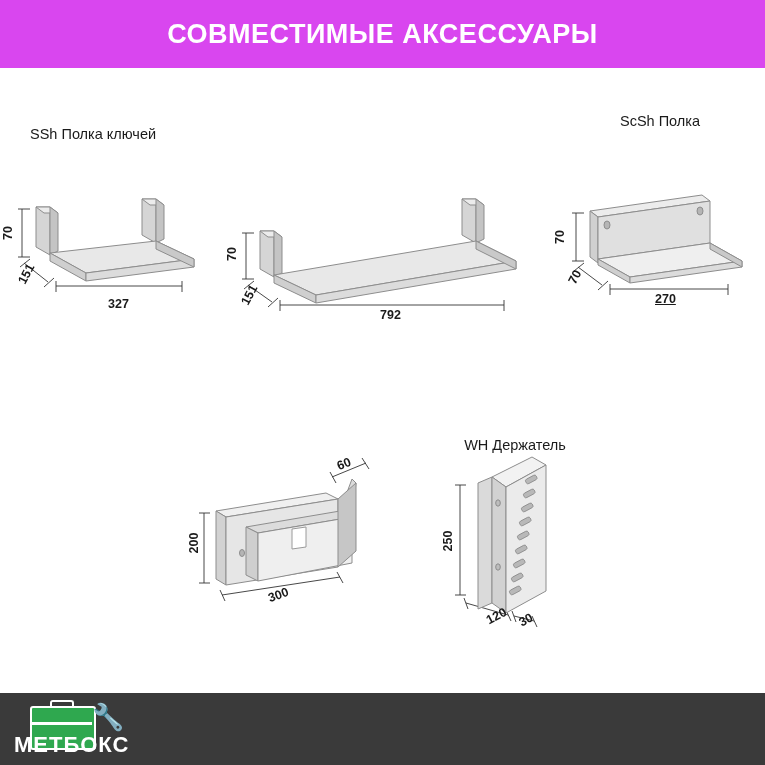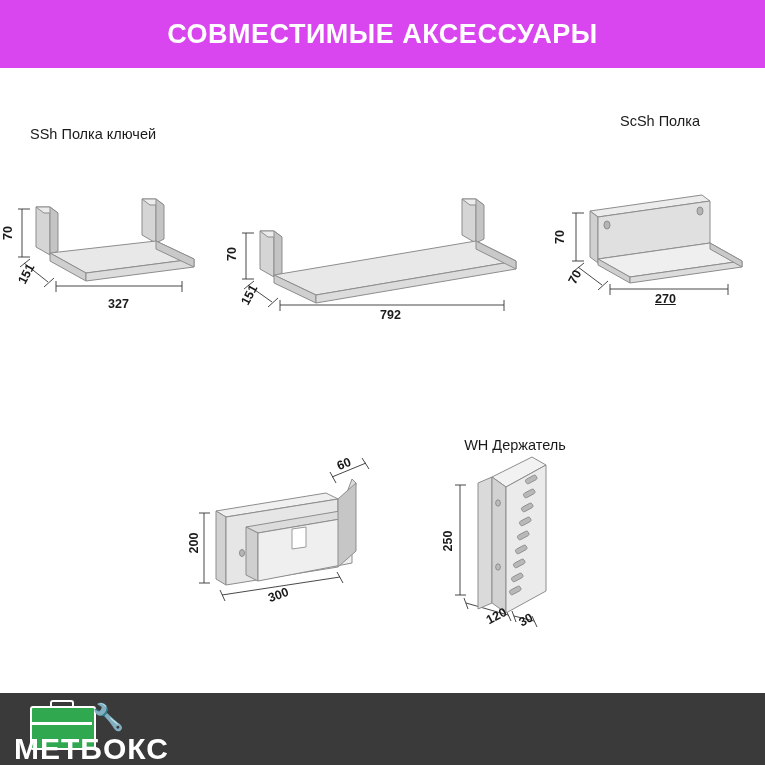--- a/index.html
+++ b/index.html
@@ -141,21 +141,21 @@
     color: #d9d9d9;
     font-size: 26px;
     line-height: 30px;
   }
   .logo-text {
     position: absolute;
     left: 6px;
     top: 34px;
     width: 150px;
     color: #ffffff;
-    font-size: 30px;
+    font-size: 22px;
     font-weight: bold;
     letter-spacing: 1px;
   }
 </style>
 </head>
 <body>
 
 <div class="page">
 
   <div class="header">

